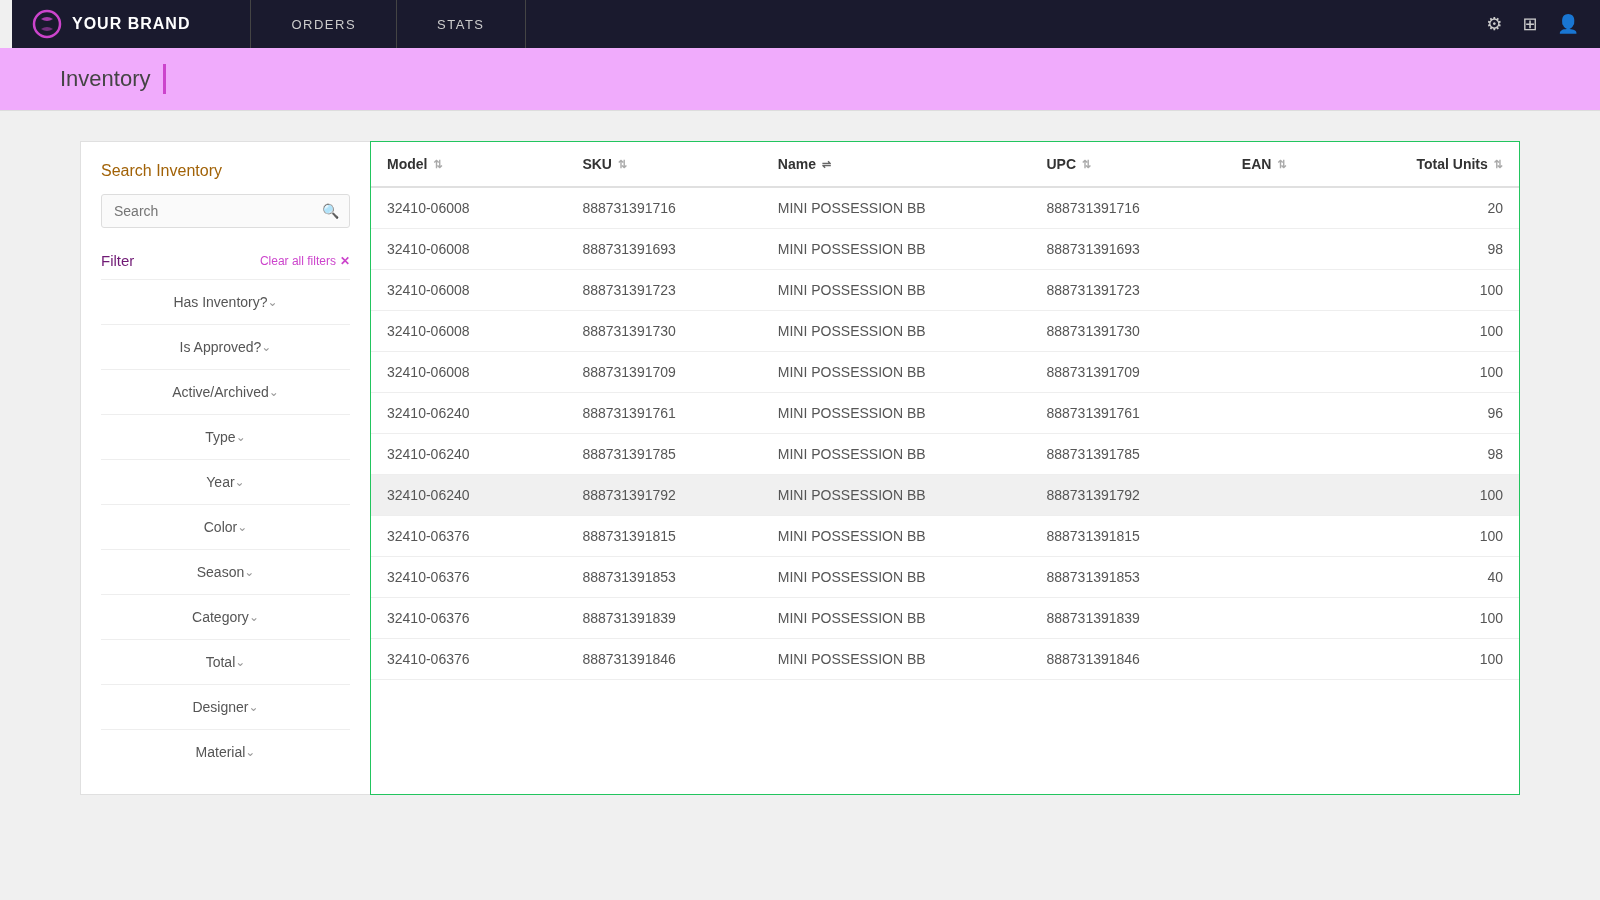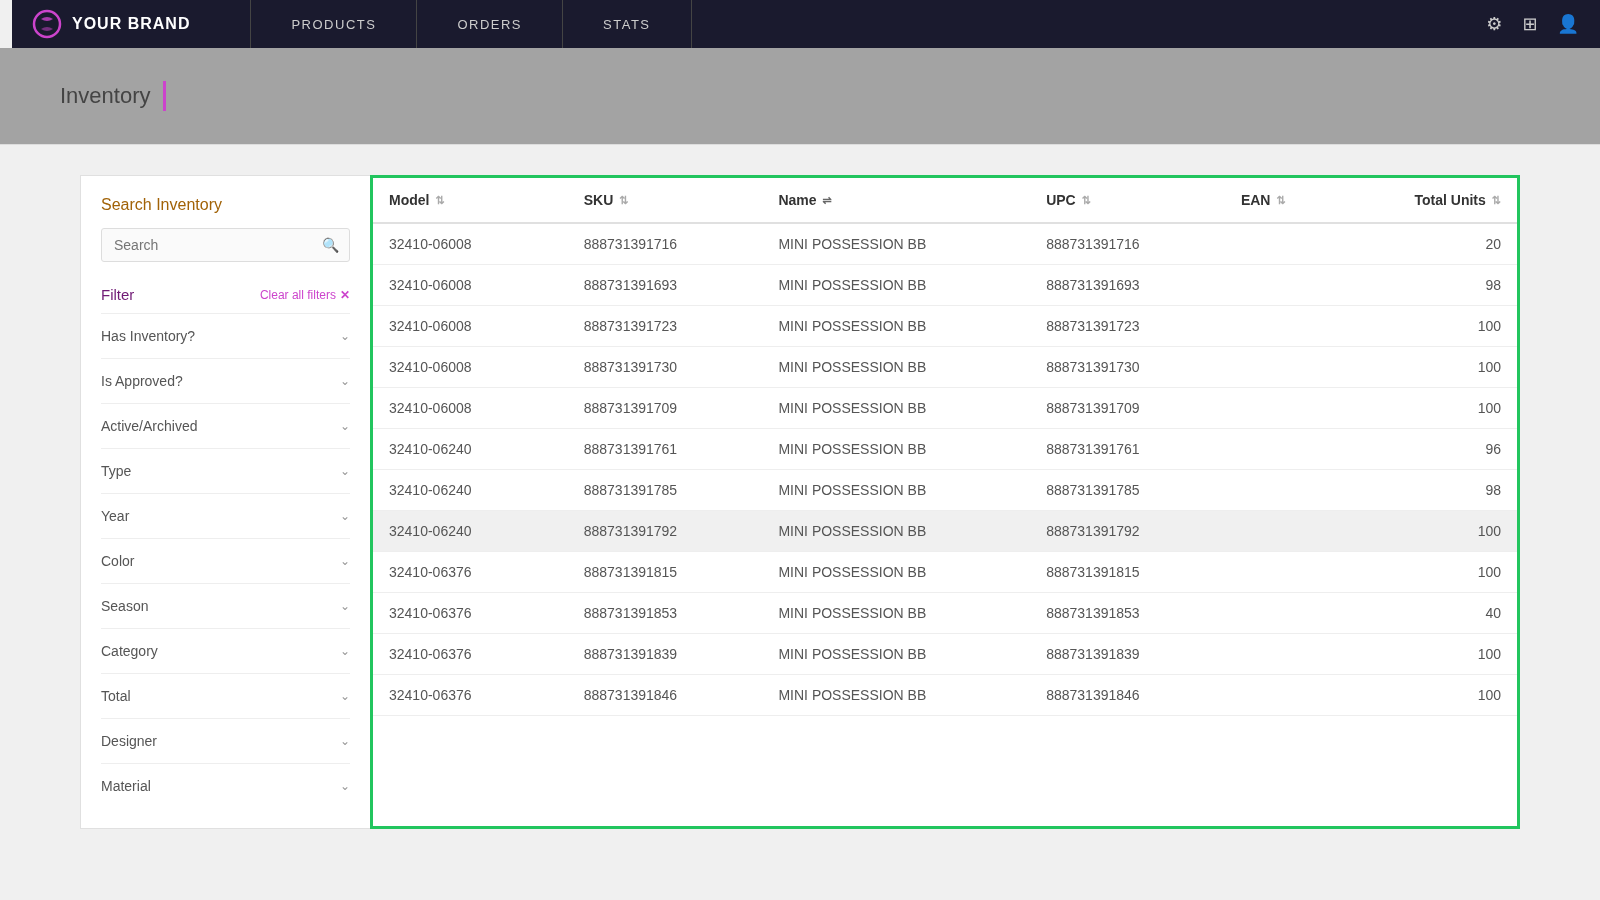--- a/index.html
+++ b/index.html
@@ -61,22 +61,22 @@
     
     .page {
       margin-top: 48px;
       background: #f0f0f0;
       min-height: calc(100vh - 48px);
       padding: 0 0 40px 0;
     }
 
     
     .page-header {
-      background: #a3a3a3;
-      padding: 33px 60px;
+      background: #f0abfc;
+      padding: 16px 60px;
       border-bottom: 1px solid #ddd;
     }
     .page-title-wrapper {
       display: flex;
       align-items: center;
       gap: 12px;
     }
     .page-title {
       font-size: 22px;
       font-weight: 400;
@@ -154,40 +154,40 @@
       color: #cc44cc;
       cursor: pointer;
       display: flex;
       align-items: center;
       gap: 4px;
     }
     .clear-x { color: #cc44cc; font-weight: bold; }
 
     .filter-item {
       display: flex;
-      justify-content: space-between;
+      justify-content: center;
       align-items: center;
       padding: 14px 0;
       border-top: 1px solid #eee;
       cursor: pointer;
     }
     .filter-label {
       font-size: 14px;
       color: #555;
     }
     .chevron-icon {
       color: #999;
       font-size: 12px;
     }
 
     
     .table-area {
       flex: 1;
       background: #fff;
-      border: 3px solid #22c55e;
+      border: 1px solid #22c55e;
       overflow: hidden;
     }
 
     .data-table {
       width: 100%;
       border-collapse: collapse;
     }
 
     .data-table thead tr {
       background: #fff;
@@ -237,21 +237,20 @@
 <nav class="navbar">
   <div class="navbar-brand">
     <svg class="brand-icon" viewBox="0 0 30 30">
       <circle cx="15" cy="15" r="13" fill="none" stroke="#cc44cc" stroke-width="2.5"></circle>
       <path d="M9 10 Q15 6 21 10 Q15 14 9 10Z" fill="#cc44cc" opacity="0.8"></path>
       <path d="M9 20 Q15 16 21 20 Q15 24 9 20Z" fill="#cc44cc" opacity="0.5"></path>
     </svg>
     <span>YOUR BRAND</span>
   </div>
   <div class="navbar-nav">
-    <div class="nav-item">PRODUCTS</div>
     <div class="nav-item">ORDERS</div>
     <div class="nav-item">STATS</div>
   </div>
   <div class="navbar-actions">
     <span title="Settings">⚙</span>
     <span title="Grid">⊞</span>
     <span title="User">👤</span>
   </div>
 </nav>
 

